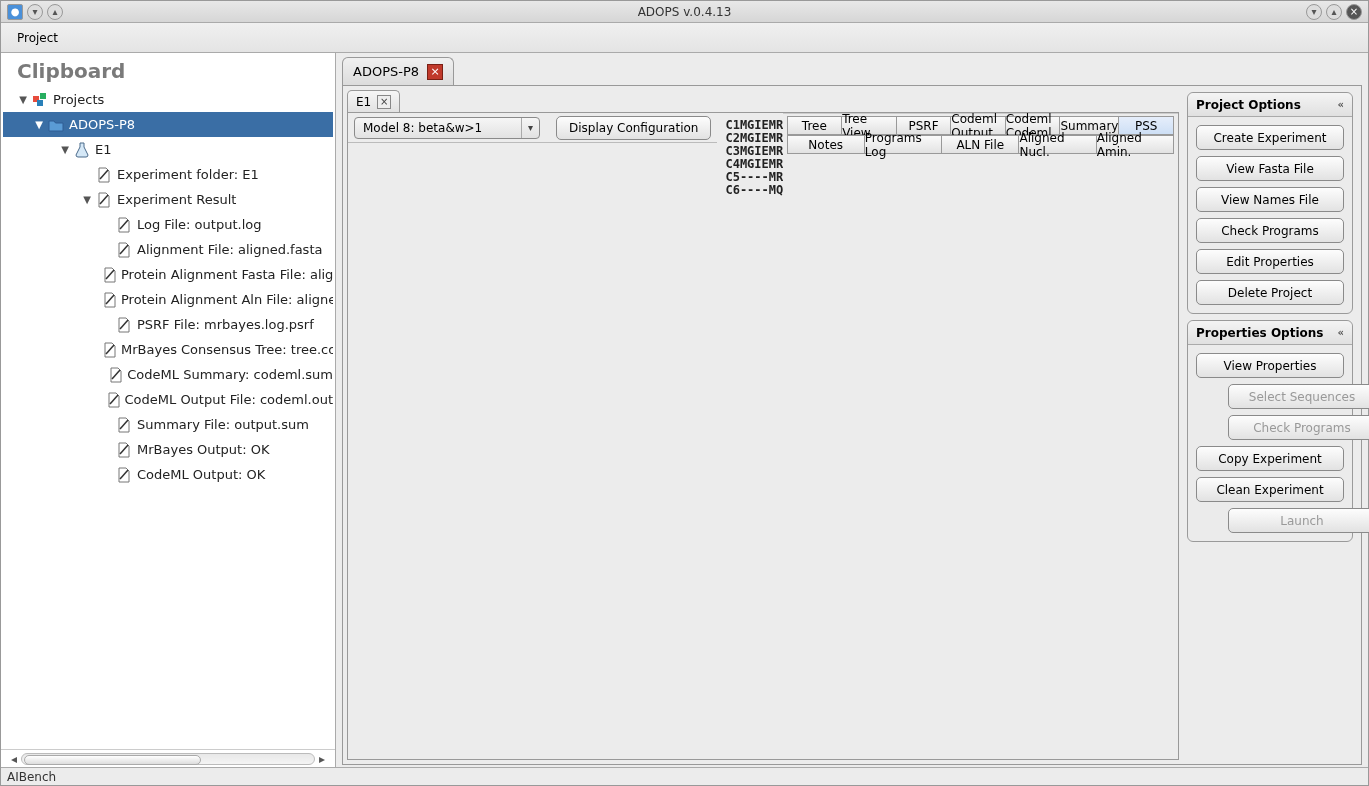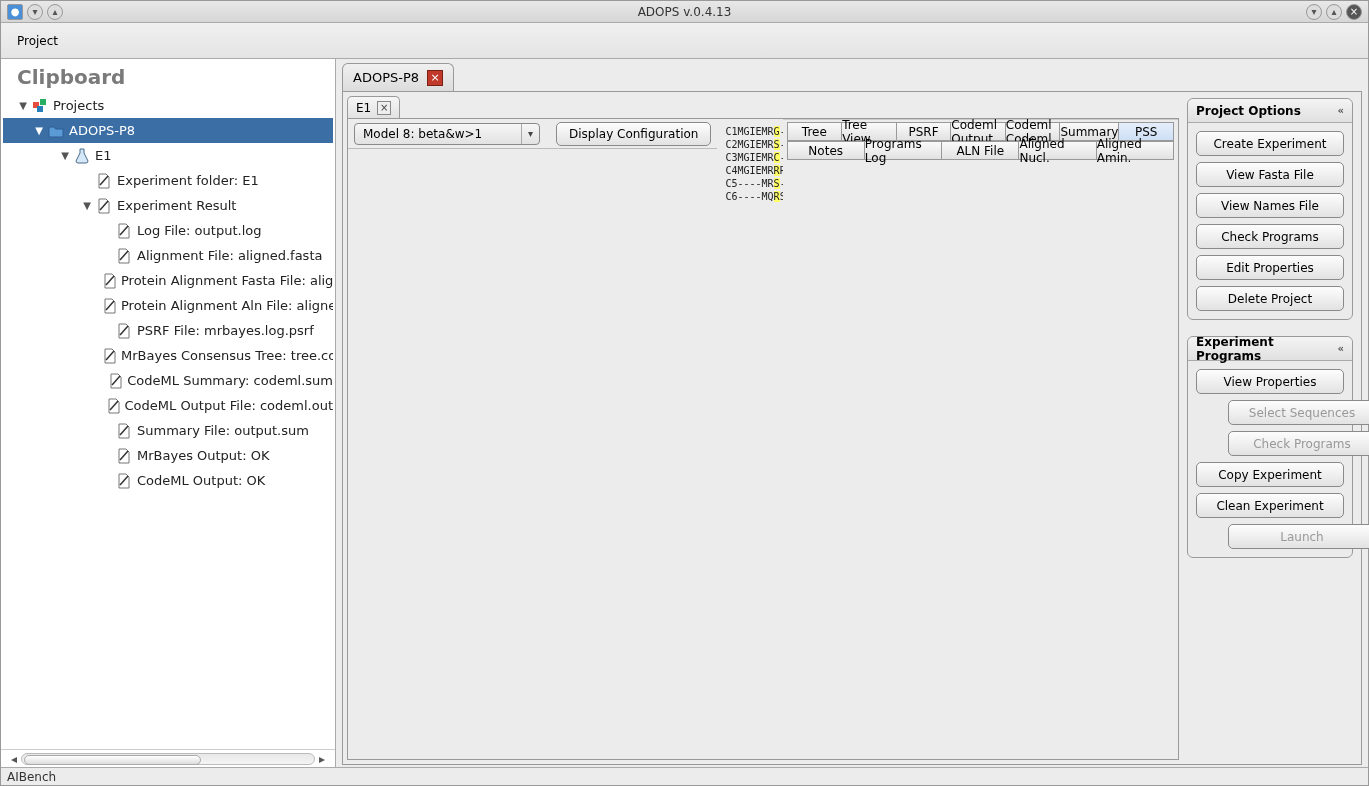--- a/index.html
+++ b/index.html
@@ -4,21 +4,21 @@
 <style>
 * { box-sizing: border-box; margin: 0; padding: 0; }
 html, body { width: 1369px; height: 786px; overflow: hidden; font-family: "DejaVu Sans", Arial, sans-serif; font-size: 12px; background: #f8f8f8; }
 .window { width: 1369px; height: 786px; display: flex; flex-direction: column; border: 1px solid #999; background: #ececec; }
 .titlebar { height: 22px; background: linear-gradient(#e8e8e8,#d6d6d6); border-bottom: 1px solid #aaa; display: flex; align-items: center; position: relative; }
 .titlebar .title { position:absolute; left:0; right:0; text-align:center; font-size:12px; color:#333; }
 .titlebar .left-icons { display:flex; gap:4px; padding-left:6px; z-index:1;}
 .titlebar .right-icons { margin-left:auto; display:flex; gap:4px; padding-right:6px; z-index:1;}
 .tb-btn { width:16px; height:16px; background:#ddd; border:1px solid #999; border-radius:8px; font-size:10px; display:flex; align-items:center; justify-content:center; cursor:pointer; color:#555;}
 .tb-btn.app { border-radius:2px; background:#4a90d9; color:#fff;}
-.menubar { height:36px; background:linear-gradient(#f0f0f0,#e4e4e4); border-bottom:1px solid #aaa; display:flex; align-items:center; padding:0 8px; }
+.menubar { height:30px; background:linear-gradient(#f0f0f0,#e4e4e4); border-bottom:1px solid #aaa; display:flex; align-items:center; padding:0 8px; }
 .menubar .menu-item { padding:2px 8px; cursor:pointer; }
 .body { flex:1; display:flex; min-height:0; }
 .sidebar { width:335px; border-right:1px solid #aaa; background:#fff; display:flex; flex-direction:column; }
 .sidebar-area { flex:1; overflow:hidden; padding:2px; }
 .clipboard-hdr { padding:4px 8px 2px 14px; }
 .clipboard-hdr .word { font-weight:bold; font-size:20px; color:#7a7a7a; text-shadow: -1px -1px 0 #fff, 1px -1px 0 #fff, -1px 1px 0 #fff, 1px 1px 0 #fff; letter-spacing:0px;}
 .tree { padding:2px 0 0 0; }
 .tree-row { display:flex; align-items:center; height:25px; padding-left:6px; font-size:13px; color:#222; cursor:default; white-space:nowrap; overflow:hidden; }
 .tree-row.selected { background:#3a6ea5; color:#fff; }
 .tree-row .tw { width:12px; display:inline-flex; align-items:center; justify-content:center; color:#555; font-size:10px; cursor:pointer;}
@@ -39,31 +39,31 @@
 .inner-tab-strip { height:26px; padding:2px 4px 0 4px; display:flex; align-items:flex-end;}
 .inner-tab { height:22px; background:linear-gradient(#f6f6f6,#e2e2e2); border:1px solid #999; border-bottom:none; border-radius:5px 5px 0 0; padding:0 8px; display:flex; align-items:center; gap:6px; font-size:12px; cursor:pointer;}
 .inner-tab .close2 { width:14px; height:14px; background:#eee; border:1px solid #888; font-size:10px; display:flex; align-items:center;justify-content:center; cursor:pointer; color:#444;}
 .inner-panel { flex:1; border:1px solid #999; margin:0 4px 4px 4px; background:#ececec; display:flex; flex-direction:row; min-height:0;}
 .toolbar-row { height:30px; display:flex; align-items:center; padding:0 6px; gap:8px; border-bottom:1px solid #bbb;}
 .combo { height:22px; width:186px; background:linear-gradient(#f6f6f6,#e2e2e2); border:1px solid #8a8a8a; border-radius:4px; display:flex; align-items:center; padding:0 6px 0 8px; font-size:12px; cursor:pointer; justify-content:space-between;}
 .combo .arrow { font-size:10px; color:#444; padding-left:6px; border-left:1px solid #aaa; height:100%; display:flex; align-items:center;}
 .btn { height:24px; background:linear-gradient(#fdfdfd,#e2e2e2); border:1px solid #8a8a8a; border-radius:5px; padding:0 12px; font-size:12px; cursor:pointer; display:inline-flex; align-items:center; justify-content:center;}
 .btn.disabled { color:#999; cursor:default;margin-left:32px; }
 .spacer { flex:1; }
-.align-area { flex:1; background:#ececec; overflow:auto; padding:6px 8px; font-family:"DejaVu Sans Mono","Courier New",monospace; font-size:10px; line-height:13px; color:#222; white-space:pre;}
+.align-area { flex:1; background:#ececec; overflow:auto; padding:6px 8px; font-family:"DejaVu Sans Mono","Courier New",monospace; font-size:12px; line-height:13px; color:#222; white-space:pre;font-weight:bold;}
 .seq-row { display:flex; }
 .seq-label { width:76px; }
 .seq-body span.h-y { background:#ffff66; }
 .seq-body span.h-r { background:#e53935; color:#fff;}
 .bottom-tabs { border-top:1px solid #ccc; background:#ececec; padding:2px 4px 0 4px;}
 .bt-row { display:flex; gap:0; }
 .bt { flex:1; height:19px; border:1px solid #999; background:linear-gradient(#fafafa,#e2e2e2); display:flex; align-items:center; justify-content:center; font-size:12px; cursor:pointer; margin-left:-1px; }
 .bt:first-child { margin-left:0;}
 .bt.active { background:linear-gradient(#e6eefb,#cddff5); }
-.right-col { width:178px; padding:6px 8px 6px 4px; display:flex; flex-direction:column; gap:16px;}
+.right-col { width:178px; padding:6px 8px 6px 4px; display:flex; flex-direction:column; gap:6px;}
 .panel-box { border:1px solid #9a9a9a; border-radius:6px; background:#ebebeb; }
 .panel-title { height:24px; background:linear-gradient(#f4f4f4,#e0e0e0); border-bottom:1px solid #aaa; border-radius:6px 6px 0 0; display:flex; align-items:center; padding:0 8px; font-weight:bold; font-size:12px; justify-content:space-between;}
 .panel-title .chev { font-size:10px; color:#555; cursor:pointer;}
 .panel-body { padding:8px; display:flex; flex-direction:column; gap:6px; }
 .panel-body .btn { width:100%; height:25px; }
 .statusbar { height:18px; border-top:1px solid #aaa; background:#ececec; display:flex; align-items:center; padding:6px 6px; font-size:12px; color:#333;}
 svg { display:block; }
 </style>
 </head>
 <body>
@@ -324,21 +324,21 @@
                 <div class="btn">Create Experiment</div>
                 <div class="btn">View Fasta File</div>
                 <div class="btn">View Names File</div>
                 <div class="btn">Check Programs</div>
                 <div class="btn">Edit Properties</div>
                 <div class="btn">Delete Project</div>
               </div>
           </div>
           <div class="panel-box">
             <div class="panel-title">
-              <span>Experiment Programs</span>
+              <span>Properties Options</span>
               <span class="chev">«</span>
             </div>
             <div class="panel-body" id="exp-opt-body">
                 <div class="btn">View Properties</div>
                 <div class="btn disabled">Select Sequences</div>
                 <div class="btn disabled">Check Programs</div>
                 <div class="btn">Copy Experiment</div>
                 <div class="btn">Clean Experiment</div>
                 <div class="btn disabled">Launch</div>
               </div>

